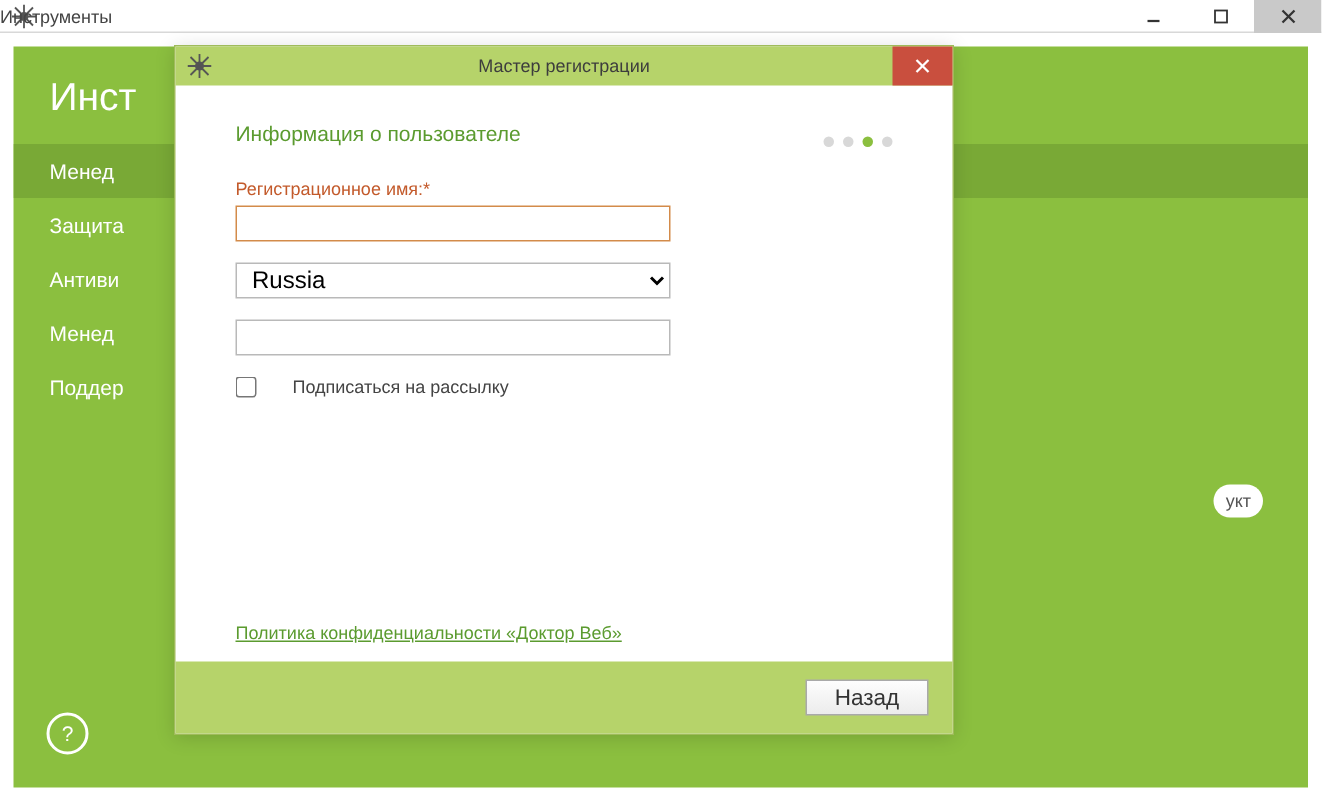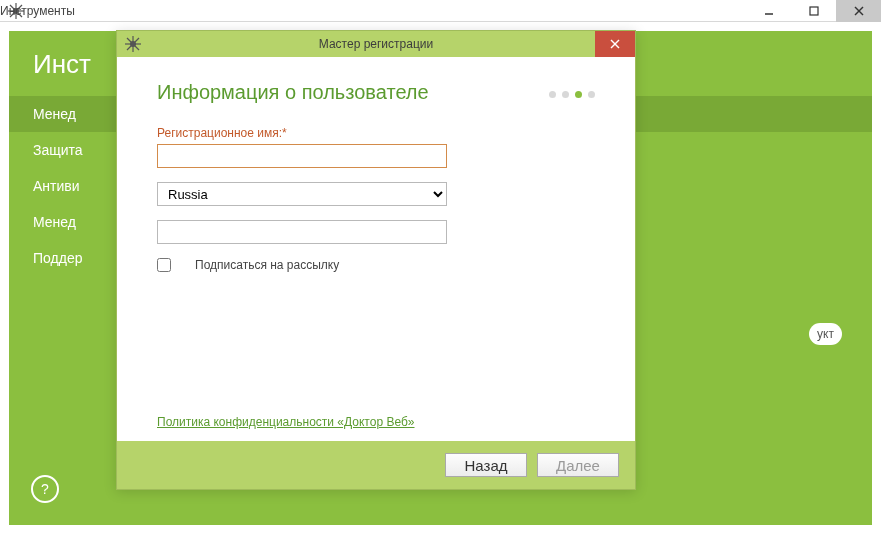--- a/index.html
+++ b/index.html
@@ -28,30 +28,30 @@
 
   
   .dialog { position: absolute; top: 30px; left: 116px; width: 520px; height: 460px; background: #fff; border: 1px solid #9fbb5a; box-shadow: 0 2px 12px rgba(0,0,0,.15); display: flex; flex-direction: column; }
   .dlg-titlebar { height: 26px; background: #b6d36a; display: flex; align-items: center; position: relative; }
   .dlg-titlebar .app-icon { width: 16px; height: 16px; margin-left: 8px; }
   .dlg-titlebar .dlg-title { position: absolute; left: 0; right: 0; text-align: center; font-size: 12px; color: #3d3d3d; pointer-events: none; }
   .dlg-close { position: absolute; right: 0; top: 0; width: 40px; height: 26px; background: #c94f3e; display: flex; align-items: center; justify-content: center; }
   .dlg-close svg { width: 10px; height: 10px; stroke: #fff; stroke-width: 1.5; }
 
   .dlg-body { flex: 1; padding: 24px 40px 10px; position: relative; }
-  .dlg-heading { color: #5b9b2f; font-size: 20px; font-weight: 400; margin-bottom: 22px; }
+  .dlg-heading { color: #5b9b2f; font-size: 14px; font-weight: 400; margin-bottom: 22px; }
   .steps { position: absolute; right: 40px; top: 34px; display: flex; gap: 6px; }
   .step-dot { width: 7px; height: 7px; border-radius: 50%; background: #d8d8d8; }
   .step-dot.active { background: #8bbf3f; }
 
   .field-label { font-size: 12px; color: #444; margin-top: 22px; margin-bottom: 4px; display: block; }
   .field-label.req { color: #c35a2b; }
   .text-input { width: 290px; height: 24px; border: 1px solid #b9b9b9; padding: 2px 6px; font-size: 12px; }
   .text-input.focused { border: 1px solid #d38b4a; outline: none; }
-  .select { width: 290px; height: 24px; border: 1px solid #b9b9b9; padding: 2px 6px; font-size: 13px; background: #fff; }
+  .select { width: 290px; height: 24px; border: 1px solid #b9b9b9; padding: 2px 6px; font-size: 16px; background: #fff; }
   .row { margin-bottom: 14px; }
   .check-row { display: flex; align-items: center; gap: 24px; margin-top: 6px; font-size: 12px; color: #444; }
   .check-row input { width: 14px; height: 14px; }
 
   .privacy-link { position: absolute; bottom: 12px; left: 40px; color: #5b9b2f; font-size: 12px; }
 
   .dlg-footer { height: 48px; background: #b6d36a; display: flex; align-items: center; justify-content: flex-end; gap: 10px; padding: 0 16px; }
   .dlg-btn { min-width: 82px; height: 24px; background: linear-gradient(#fdfdfd,#ececec); border: 1px solid #a9a9a9; font-size: 15px; color: #333; cursor: pointer; }
   .dlg-btn:disabled { color: #9a9a9a; cursor: default; }
 
@@ -150,15 +150,14 @@
     <div class="check-row">
       <input type="checkbox" style="">
       <span>Подписаться на рассылку</span>
     </div>
 
     <a class="privacy-link" href="#">Политика конфиденциальности «Доктор Веб»</a>
   </div>
 
   <div class="dlg-footer">
     <button class="dlg-btn">Назад</button>
-    <button class="dlg-btn" disabled="">Далее</button>
   </div>
 </div>
 
 </body></html>

